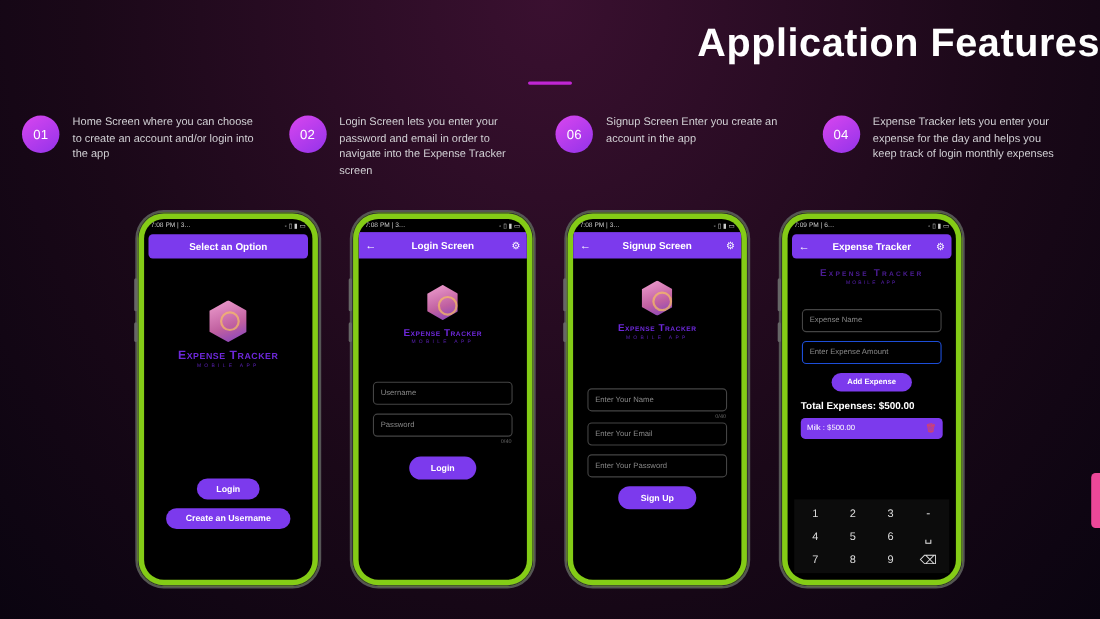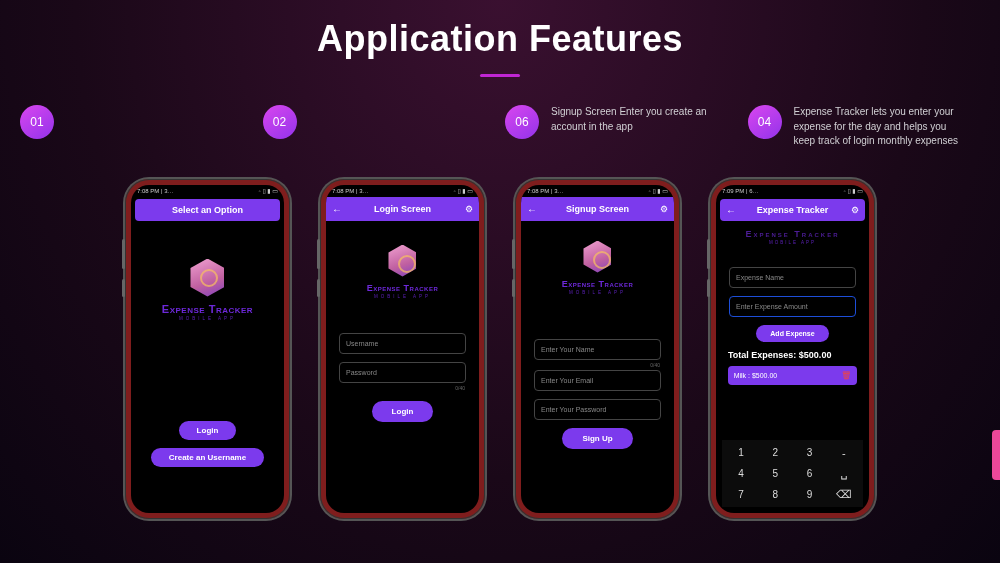--- a/index.html
+++ b/index.html
@@ -6,21 +6,21 @@
   body {
     width: 1000px;
     height: 563px;
     background: radial-gradient(ellipse at center top, #3a1030 0%, #1a0818 60%, #0a0410 100%);
     font-family: Arial, Helvetica, sans-serif;
     color: #fff;
     overflow: hidden;
     position: relative;
   }
   .page-title {
-    text-align: center;
+    text-align: right;
     font-size: 36px;
     font-weight: 800;
     margin-top: 18px;
     letter-spacing: 0.5px;
   }
   .underline {
     width: 40px;
     height: 3px;
     background: #c026d3;
     margin: 14px auto 0;
@@ -59,21 +59,21 @@
   .phones-row {
     display: flex;
     justify-content: center;
     gap: 30px;
     margin-top: 30px;
     padding: 0 50px;
   }
   .phone {
     width: 165px;
     height: 340px;
-    background: #7f1d1d;
+    background: #84cc16;
     border-radius: 24px;
     padding: 6px;
     position: relative;
     box-shadow: 0 0 0 2px #555, inset 0 0 0 1px #333;
   }
   .phone::before, .phone::after {
     content: "";
     position: absolute;
     background: #666;
     border-radius: 2px;
@@ -262,23 +262,25 @@
 </style>
 </head>
 <body>
 
 <h1 class="page-title">Application Features</h1>
 <div class="underline"></div>
 
 <div class="features-row">
   <div class="feature">
     <div class="badge">01</div>
+    <div class="feature-text">Home Screen where you can choose to create an account and/or login into the app</div>
   </div>
   <div class="feature">
     <div class="badge">02</div>
+    <div class="feature-text">Login Screen lets you enter your password and email in order to navigate into the Expense Tracker screen</div>
   </div>
   <div class="feature">
     <div class="badge">06</div>
     <div class="feature-text">Signup Screen Enter you create an account in the app</div>
   </div>
   <div class="feature">
     <div class="badge">04</div>
     <div class="feature-text">Expense Tracker lets you enter your expense for the day and helps you keep track of login monthly expenses</div>
   </div>
 </div>

